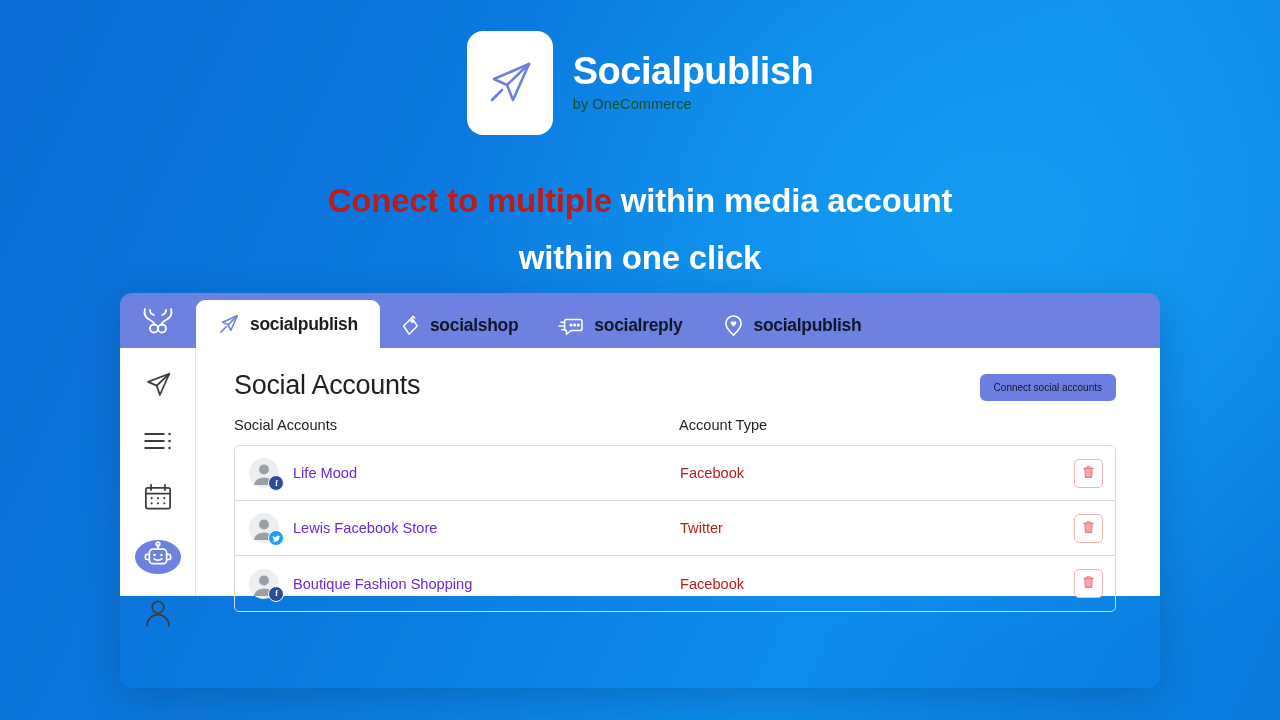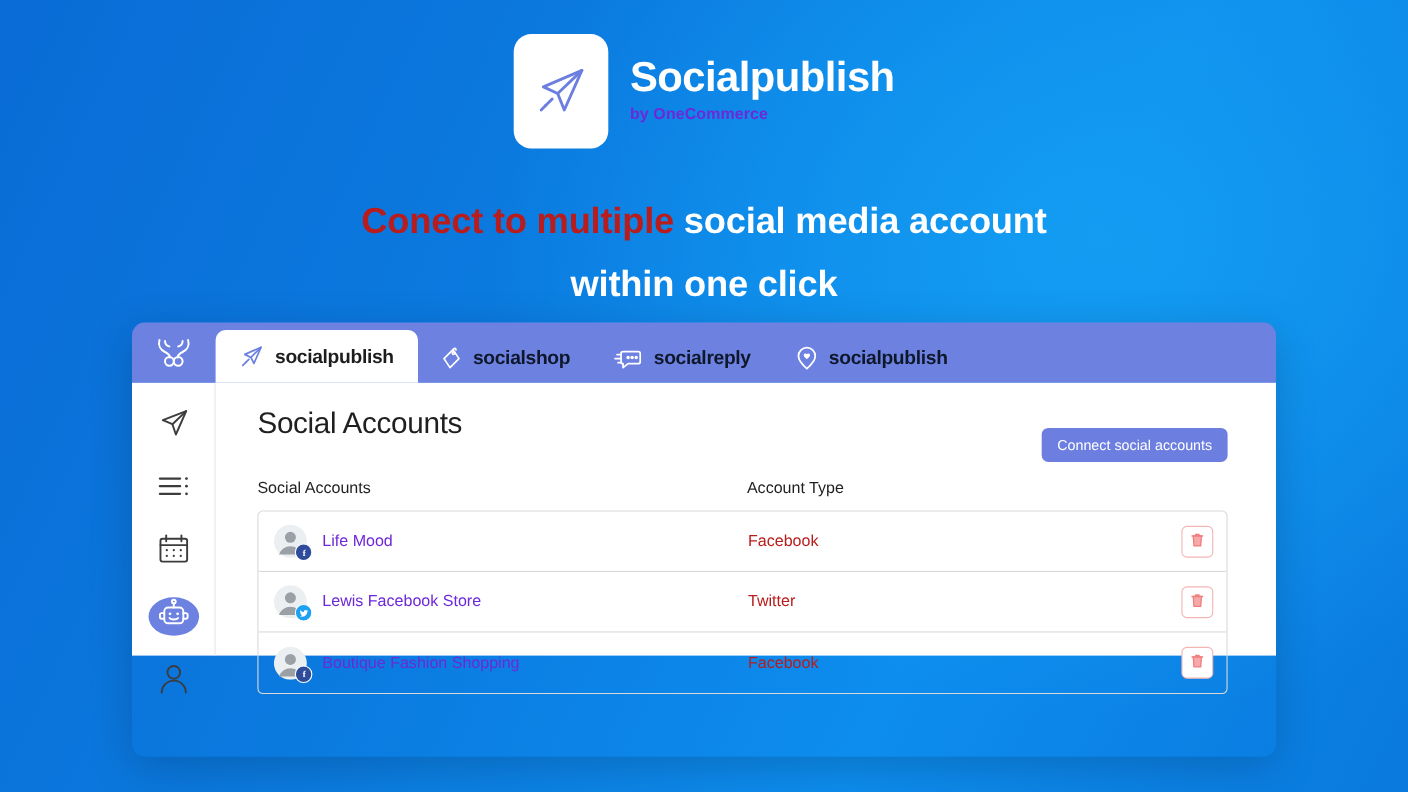--- a/index.html
+++ b/index.html
@@ -14,21 +14,21 @@
 
   
   .promo-head { position:absolute; top:31px; left:0; width:1280px;
                 display:flex; justify-content:center; align-items:center; gap:20px; }
   .logo-tile { width:86px; height:104px; background:#fff; border-radius:16px;
                display:flex; align-items:center; justify-content:center; flex:none; }
   .logo-tile svg { display:block; }
   .brand-col { display:flex; flex-direction:column; align-items:flex-start; justify-content:center;
                padding-bottom:4px; }
   .brand-name { font-size:38px; font-weight:bold; color:#fff; letter-spacing:-0.5px; line-height:1.15; }
-  .brand-sub  { font-size:14.5px; font-weight:bold; color:#6d28d9; margin-top:2px; letter-spacing:0.1px; }
+  .brand-sub  { font-size:14.5px; font-weight:normal; color:#14532d; margin-top:2px; letter-spacing:0.1px; }
 
   .headline { position:absolute; top:173px; left:0; width:1280px; text-align:center;
               font-size:33px; font-weight:bold; color:#ffffff; line-height:1.72;
               letter-spacing:-0.2px; }
   .headline .hl { color:#b91c1c; }
 
   
   .app { position:absolute; left:120px; top:293px; width:1040px; height:395px;
          border-radius:12px; overflow:hidden;
          box-shadow:0 10px 40px rgba(0,0,0,.18); }
@@ -47,23 +47,23 @@
   .sidebar { width:76px; flex:none; border-right:1px solid #e6e6e6;
              display:flex; flex-direction:column; align-items:center; padding-top:22px; gap:24px; }
   .side-item { width:46px; height:46px; border-radius:50%;
                display:flex; align-items:center; justify-content:center; }
   .side-item.active { background:#6C81E0; }
 
   
   .content { flex:1; padding:22px 44px 0 38px; }
   .content-head { display:flex; align-items:flex-start; justify-content:space-between; }
   .page-title { font-size:27px; color:#1f1f1f; font-weight:normal; letter-spacing:-0.3px; }
-  .connect-btn { background:#6C7FE0; color:#ffffff; border:none; border-radius:6px;
-                 font-family:"Liberation Sans", sans-serif; font-size:13px;
-                 padding:8px 14px; margin-top:19px; cursor:pointer; white-space:nowrap; }
+  .connect-btn { background:#6C7FE0; color:#0f172a; border:none; border-radius:6px;
+                 font-family:"Liberation Sans", sans-serif; font-size:10px;
+                 padding:8px 14px; margin-top:4px; cursor:pointer; white-space:nowrap; }
 
   .col-heads { display:flex; margin-top:16px; font-size:14.6px; color:#1f1f1f; }
   .ch-name { width:445px; }
   .ch-type { flex:1; }
 
   .table { margin-top:12px; border:1px solid #d9d9d9; border-radius:5px; overflow:hidden; }
   .row { display:flex; align-items:center; height:55px; padding:0 12px 0 14px;
          border-bottom:1px solid #d9d9d9; }
   .row:last-child { border-bottom:none; }
   .cell-name { width:431px; display:flex; align-items:center; gap:14px; }
@@ -94,21 +94,21 @@
       </svg>
     </span>
   </div>
   <div class="brand-col">
     <div class="brand-name">Socialpublish</div>
     <div class="brand-sub">by OneCommerce</div>
   </div>
 </div>
 
 <div class="headline">
-  <span class="hl">Conect to multiple</span><span> social media account</span><br>
+  <span class="hl">Conect to multiple</span><span> within media account</span><br>
   <span>within one click</span>
 </div>
 
 <div class="app">
 
   <div class="tabbar">
     <div class="tab-logo">
       <svg width="34" height="30" viewBox="0 0 34 30" fill="none" stroke="#fff" stroke-width="1.8" stroke-linecap="round" stroke-linejoin="round">
         <path d="M4 3 C2.5 8 5 12 9 14 C12 15.5 13.5 17 13.5 19"></path>
         <path d="M30 3 C31.5 8 29 12 25 14 C22 15.5 20.5 17 20.5 19"></path>

